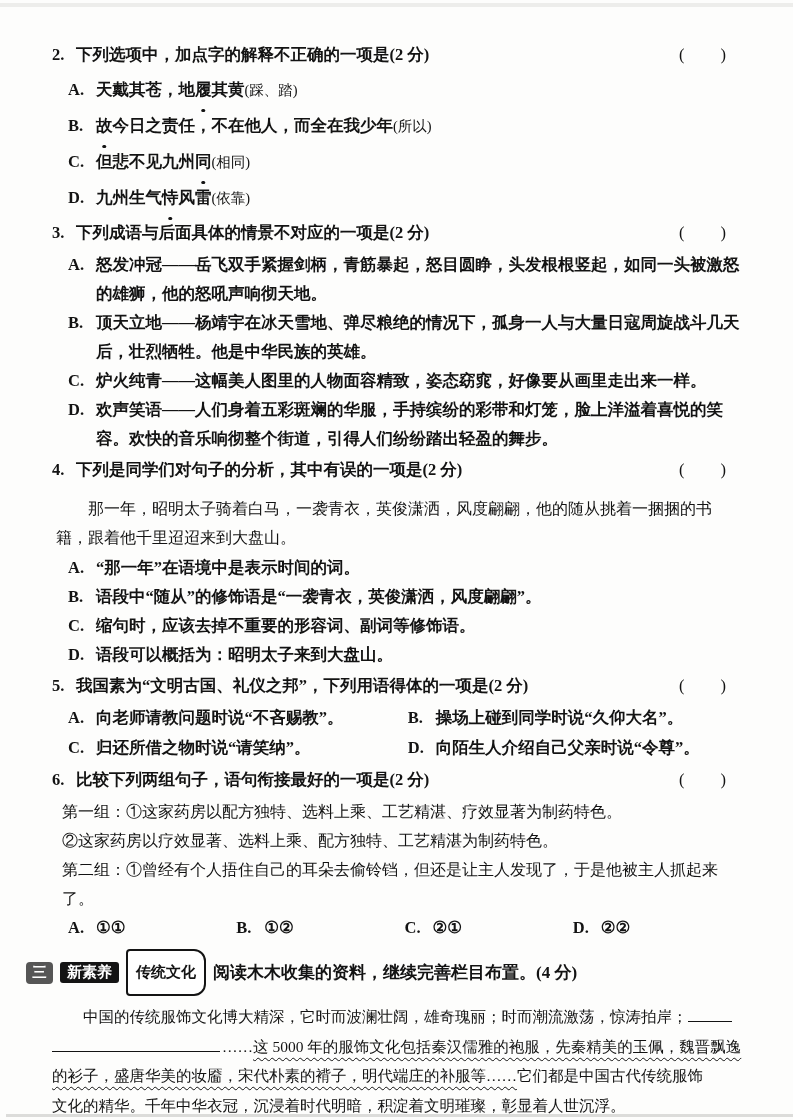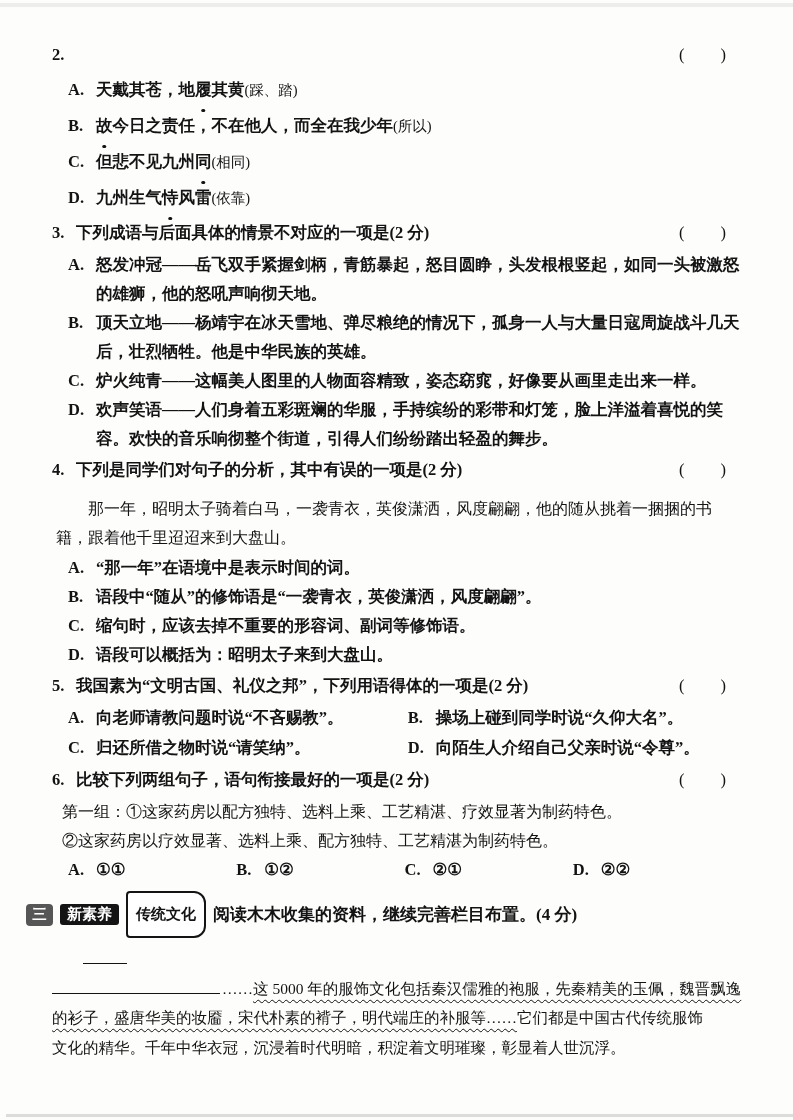--- a/index.html
+++ b/index.html
@@ -65,20 +65,21 @@
 <body>
 
 <div class="page">
   <div class="scan-top"></div>
 
   <div class="content">
 
     <div class="question q2">
       <div class="qheader">
         <span class="qnum">2.</span>
+        <span class="qstem">下列选项中，加点字的解释不正确的一项是(2 分)</span>
         <span class="answer">(　　)</span>
       </div>
       <div class="opts">
         <div class="opt">
           <span class="letter">A.</span>
           <span class="otext"><span>天戴其苍，地</span><span class="em-dot">履</span><span>其黄</span><span class="note">(踩、踏)</span></span>
         </div>
         <div class="opt">
           <span class="letter">B.</span>
           <span class="otext"><span></span><span class="em-dot">故</span><span>今日之责任，不在他人，而全在我少年</span><span class="note">(所以)</span></span>
@@ -177,20 +178,21 @@
 
     <div class="question">
       <div class="qheader">
         <span class="qnum">6.</span>
         <span class="qstem">比较下列两组句子，语句衔接最好的一项是(2 分)</span>
         <span class="answer">(　　)</span>
       </div>
       <div class="groups">
         <div>第一组：①这家药房以配方独特、选料上乘、工艺精湛、疗效显著为制药特色。</div>
         <div>②这家药房以疗效显著、选料上乘、配方独特、工艺精湛为制药特色。</div>
+        <div>第二组：①曾经有个人捂住自己的耳朵去偷铃铛，但还是让主人发现了，于是他被主人抓起来了。</div>
       </div>
       <div class="optrow4">
         <div class="opt">
           <span class="letter">A.</span>
           <span class="otext">①①</span>
         </div>
         <div class="opt">
           <span class="letter">B.</span>
           <span class="otext">①②</span>
         </div>
@@ -206,21 +208,21 @@
     </div>
 
     <div class="sec3">
       <span class="badge-num">三</span>
       <span class="badge-new">新素养</span>
       <span class="badge-culture">传统文化</span>
       <span class="sec-title">阅读木木收集的资料，继续完善栏目布置。(4 分)</span>
     </div>
 
     <div class="para">
-      <div class="p-line"><span class="p-indent"></span><span class="blank blank-short"></span></div>
+      <div class="p-line"><span class="p-indent"></span><span>中国的传统服饰文化博大精深，它时而波澜壮阔，雄奇瑰丽；时而潮流激荡，惊涛拍岸；</span><span class="blank blank-short"></span></div>
       <div class="p-line"><span class="blank blank-long"></span><span>……</span><span class="wavy">这 5000 年的服饰文化包括秦汉儒雅的袍服，先秦精美的玉佩，魏晋飘逸</span></div>
       <div class="p-line"><span class="wavy">的衫子，盛唐华美的妆靥，宋代朴素的褙子，明代端庄的补服等……</span><span>它们都是中国古代传统服饰</span></div>
       <div class="p-line"><span>文化的精华。千年中华衣冠，沉浸着时代明暗，积淀着文明璀璨，彰显着人世沉浮。</span></div>
     </div>
 
   </div>
 
   <div class="scan-bottom"></div>
 </div>
 

